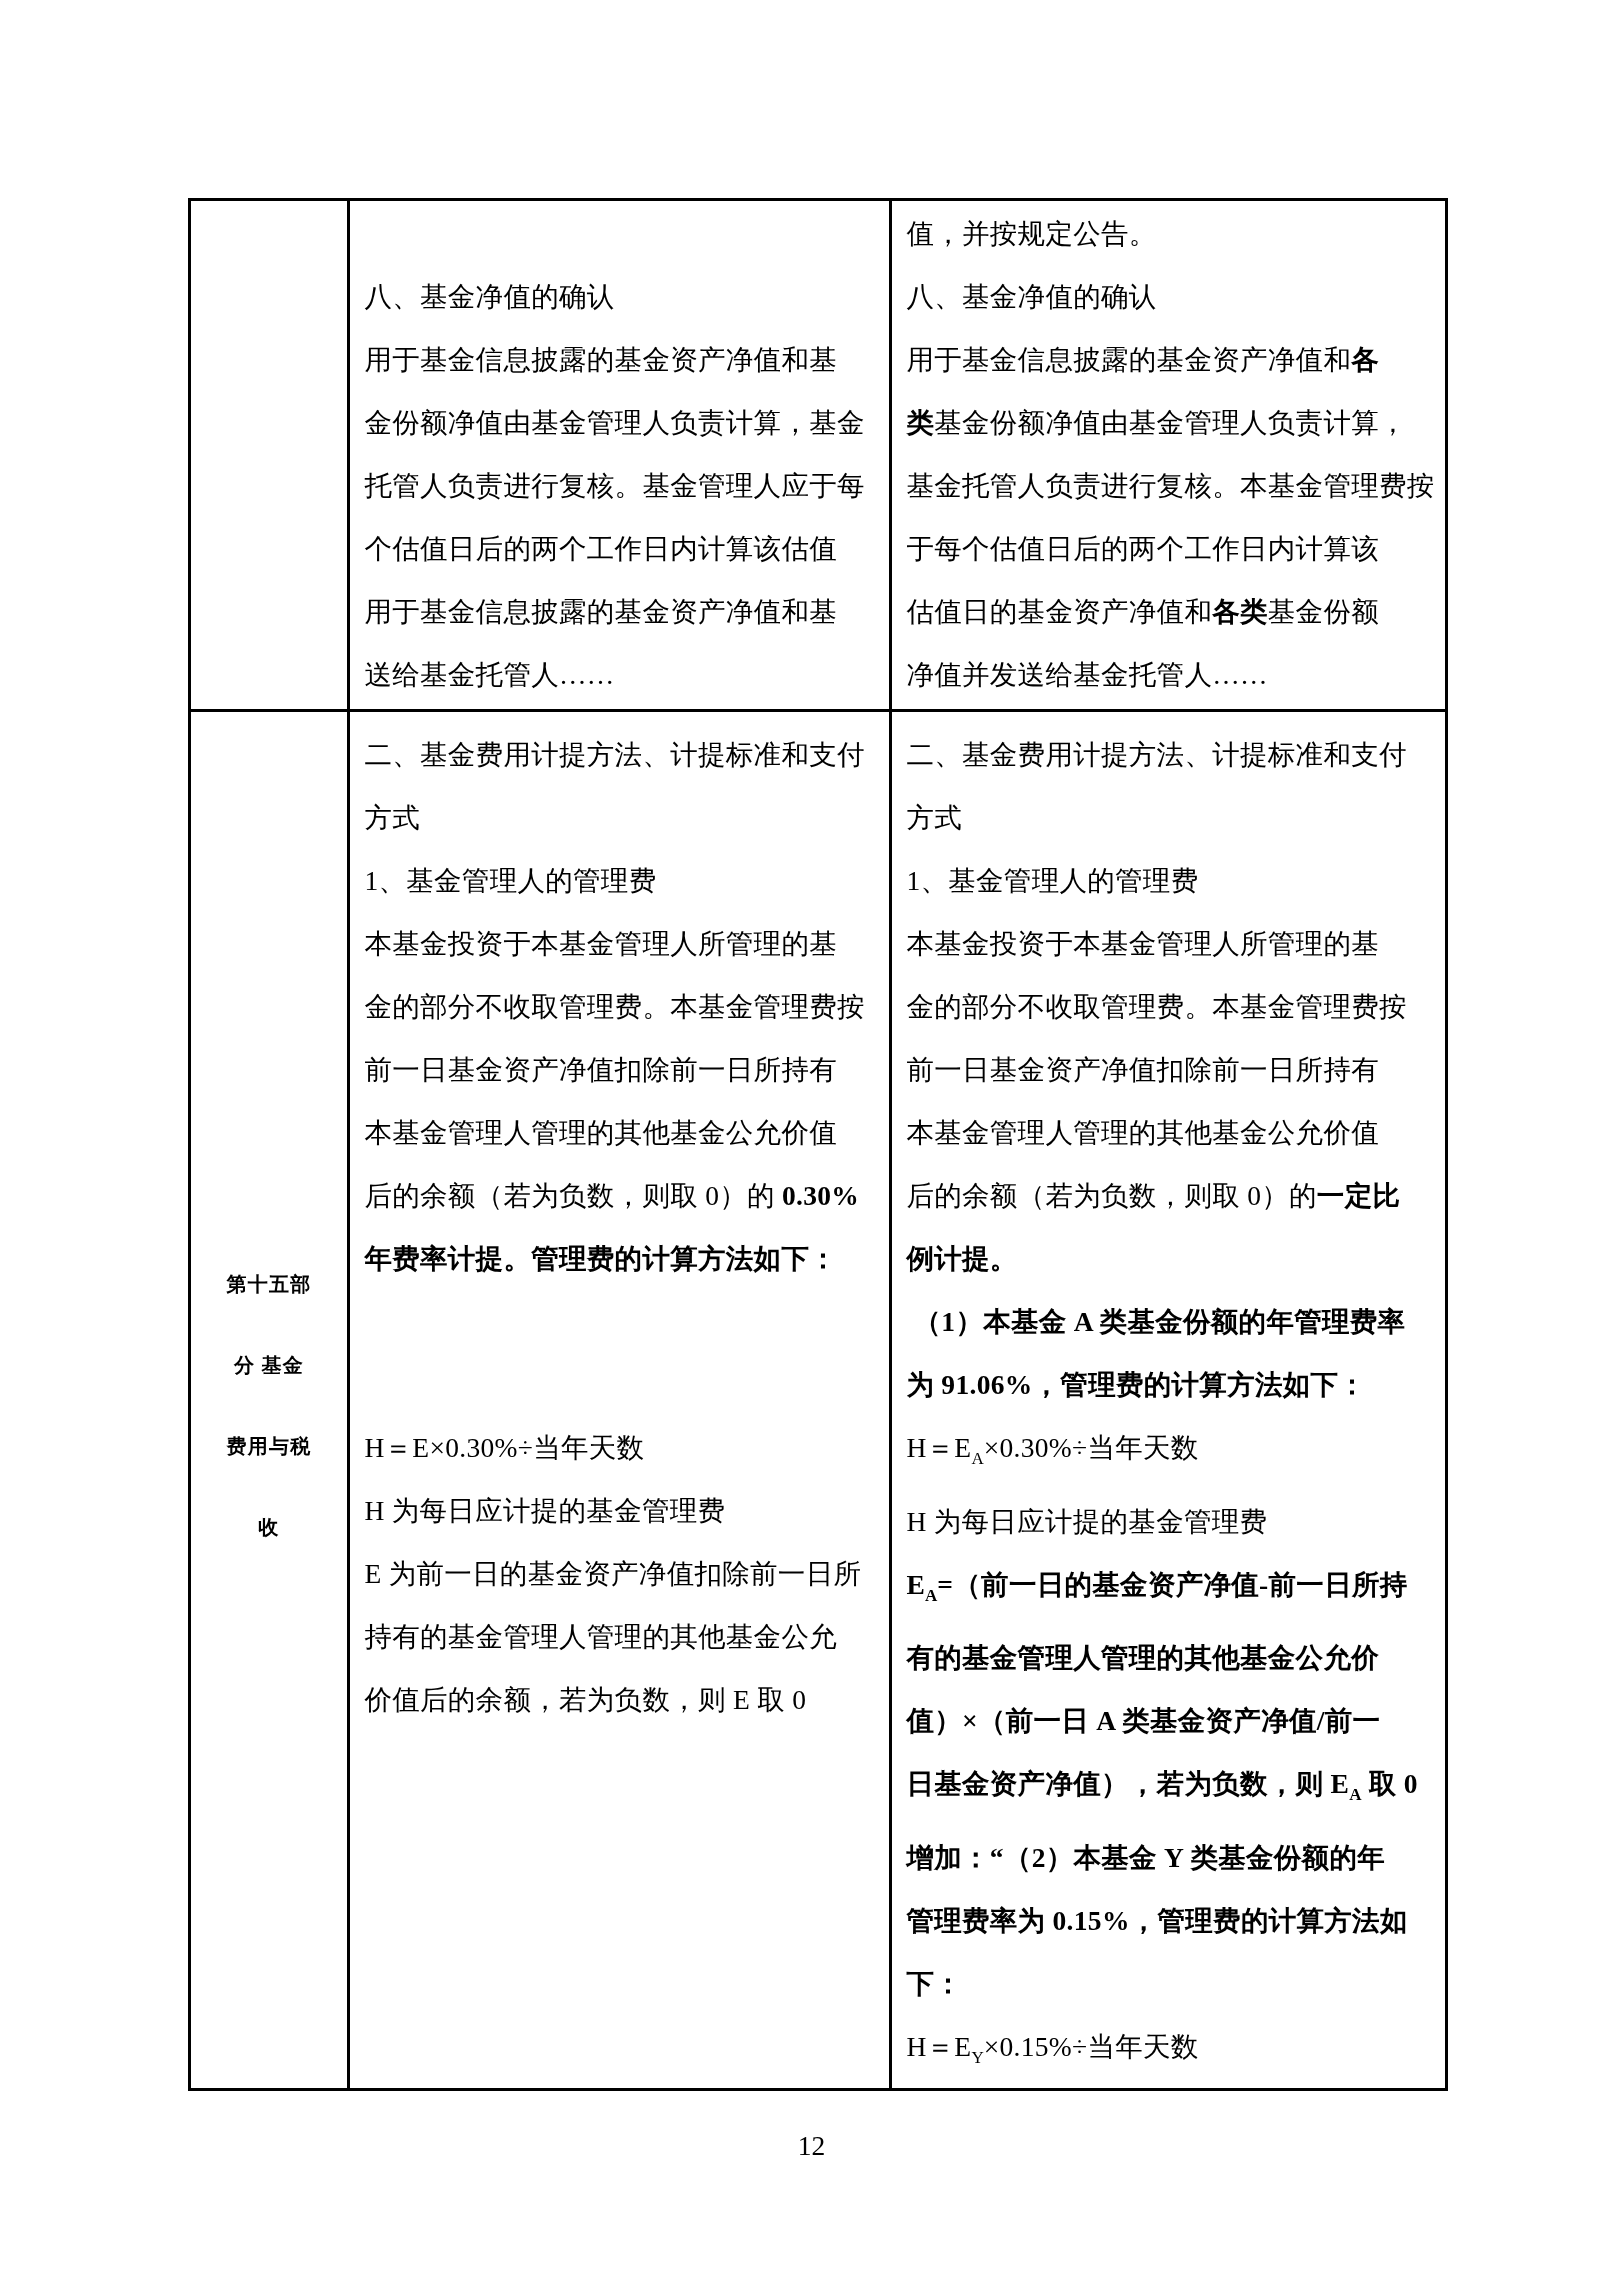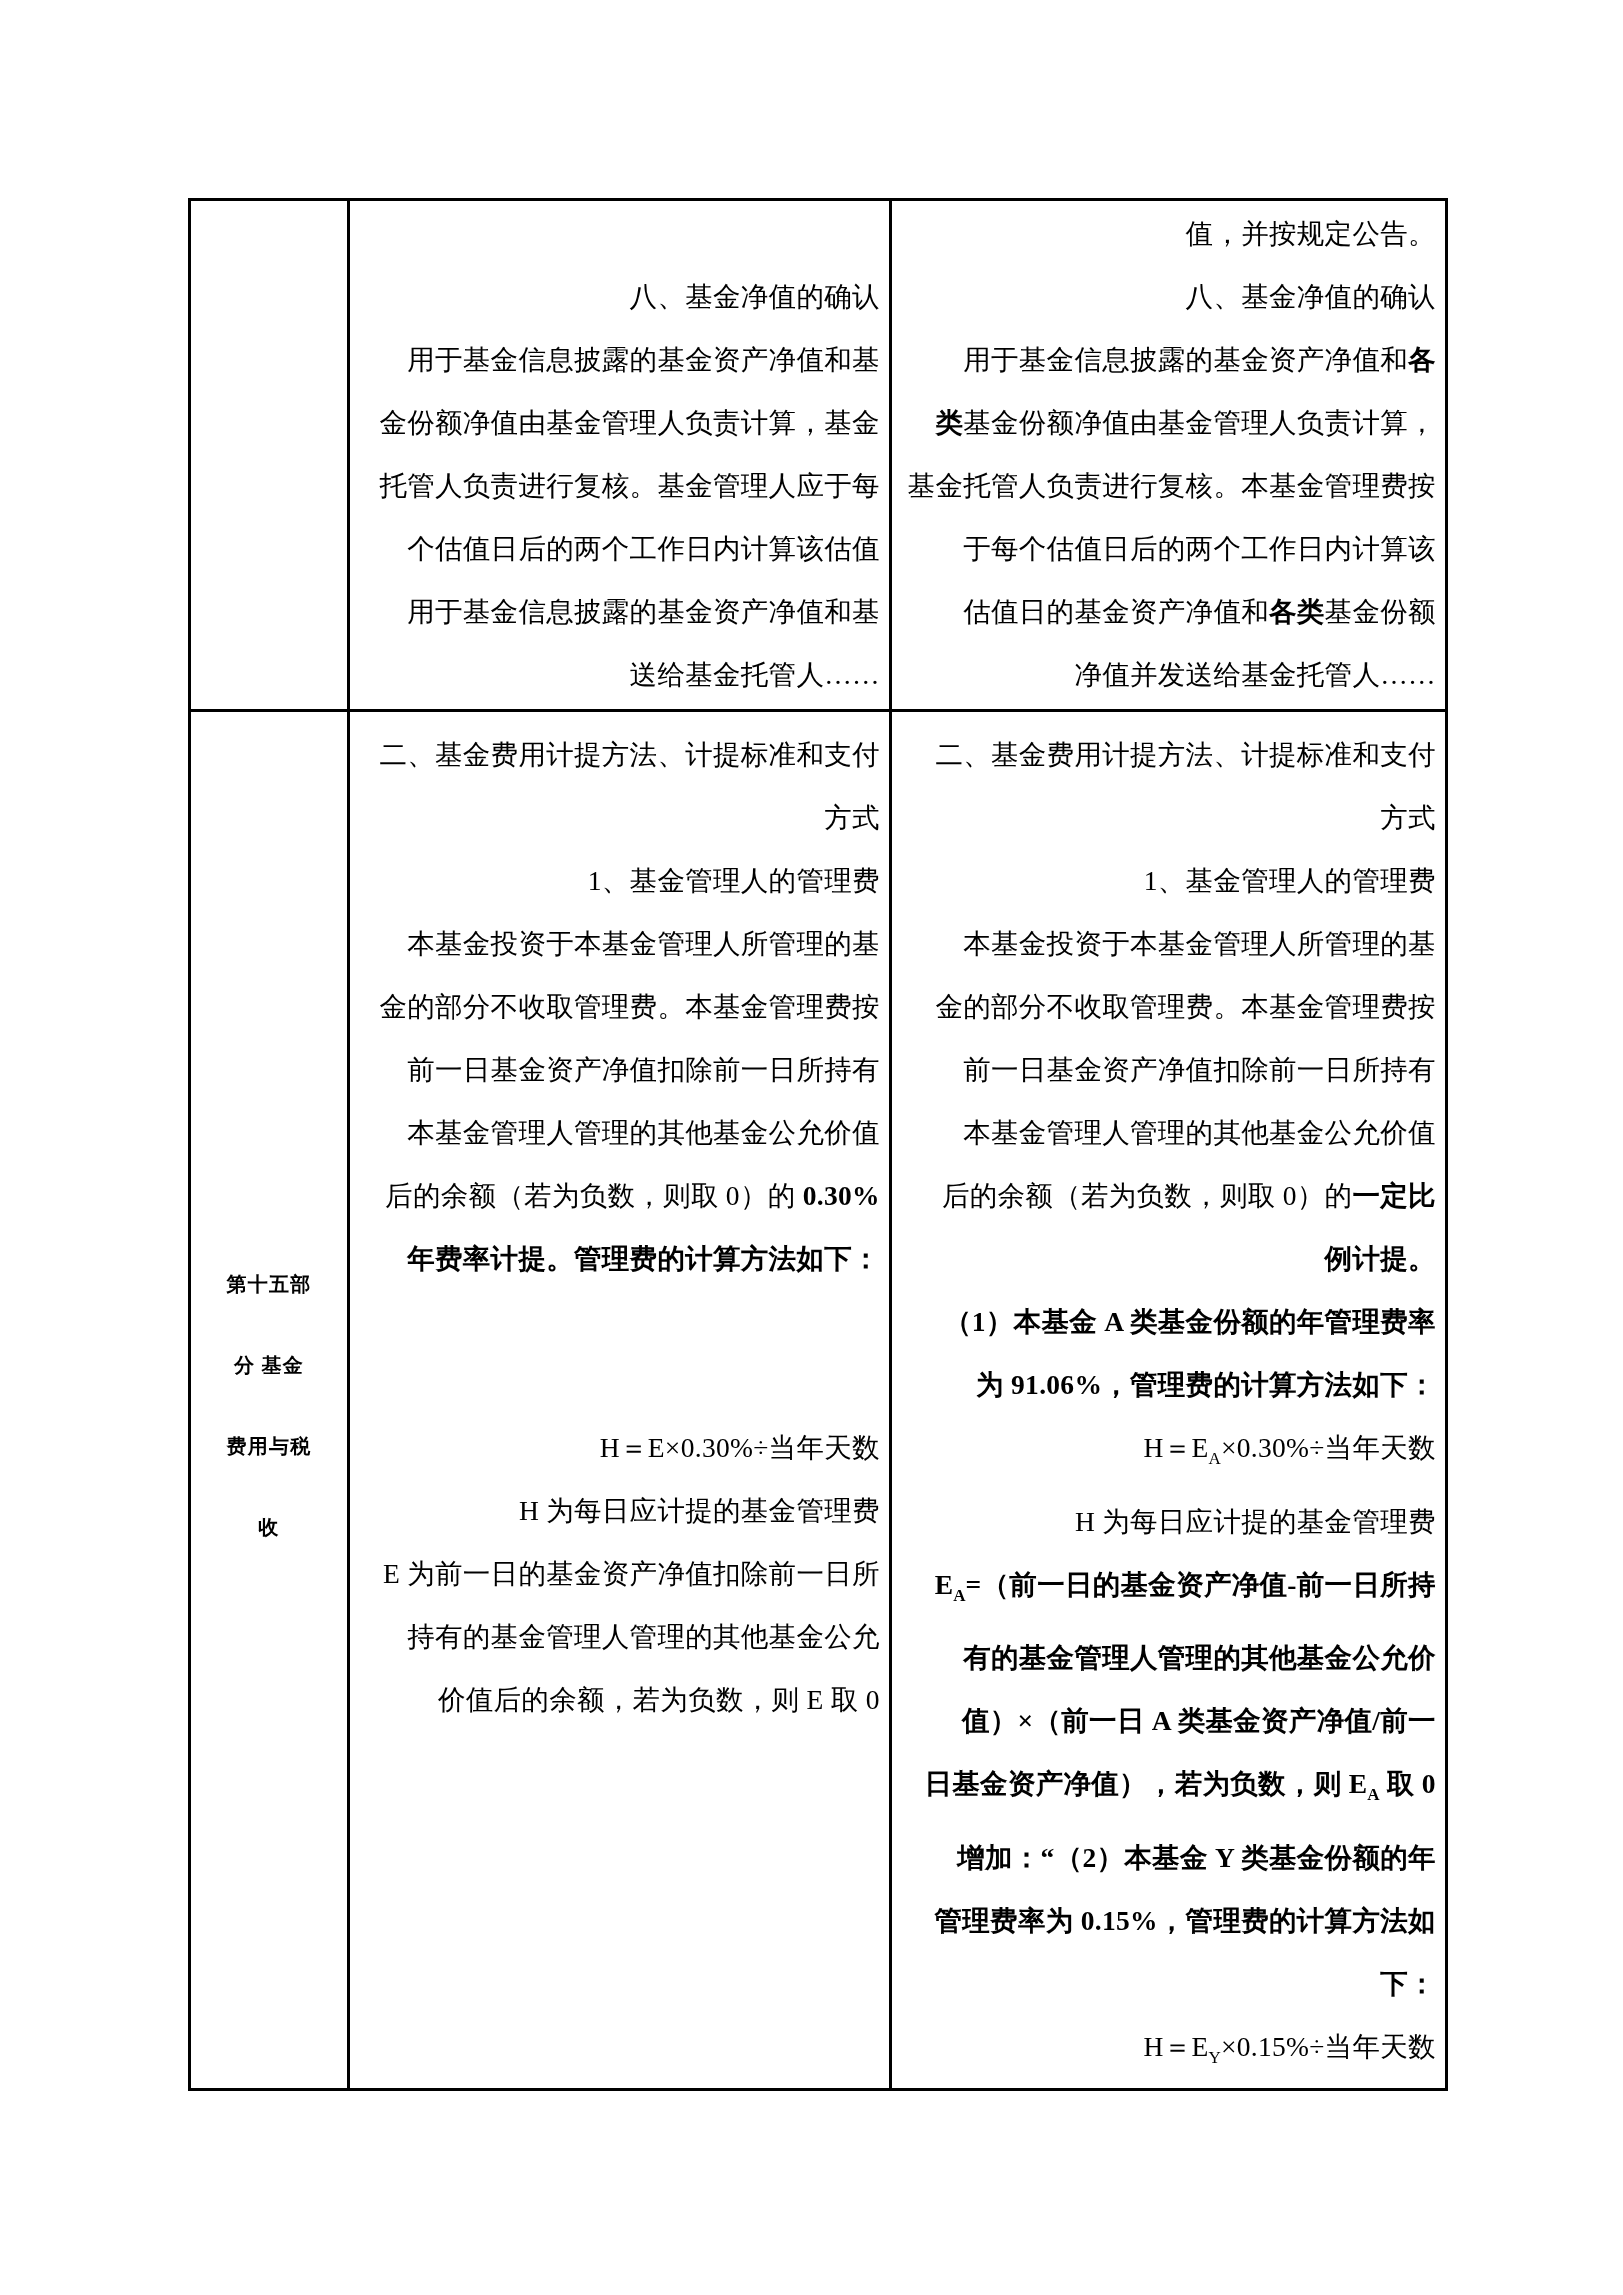--- a/index.html
+++ b/index.html
@@ -18,21 +18,20 @@
     table-layout:fixed;
   }
   col.c-label{width:159px;}
   col.c-before{width:542px;}
   col.c-after{width:556px;}
   td.cell{
     border:3.3px solid #000;
     vertical-align:top;
     padding:0 9.2px 0 14.4px;
     overflow:hidden;
-    text-align:right;
   }
   tr.row1{height:511px;}
   tr.row2{height:1339px;}
   tr.row1 td.cell{padding-top:1.3px;}
   tr.row2 td.cell{padding-top:11px;}
   .line{
     font-size:27.5px;
     line-height:63px;
     letter-spacing:0.3px;
     white-space:pre;
@@ -138,15 +137,16 @@
             <div class="line"><span class="b">日基金资产净值），若为负数，则 E</span><sub class="b">A</sub><span class="b"> 取 0</span></div>
             <div class="line"><span class="b">增加：“（2）本基金 Y 类基金份额的年</span></div>
             <div class="line"><span class="b">管理费率为 0.15%，管理费的计算方法如</span></div>
             <div class="line"><span class="b">下：</span></div>
             <div class="line"><span>H＝E</span><sub>Y</sub><span>×0.15%÷当年天数</span></div>
           </td>
       </tr>
     </tbody>
   </table>
 
+  <div class="page-number">12</div>
 
 </div>
 
 
 </body></html>

